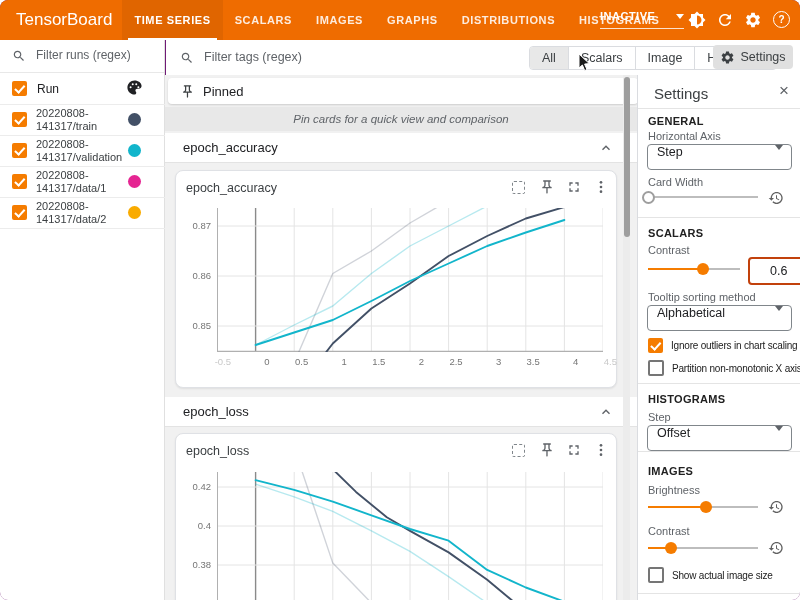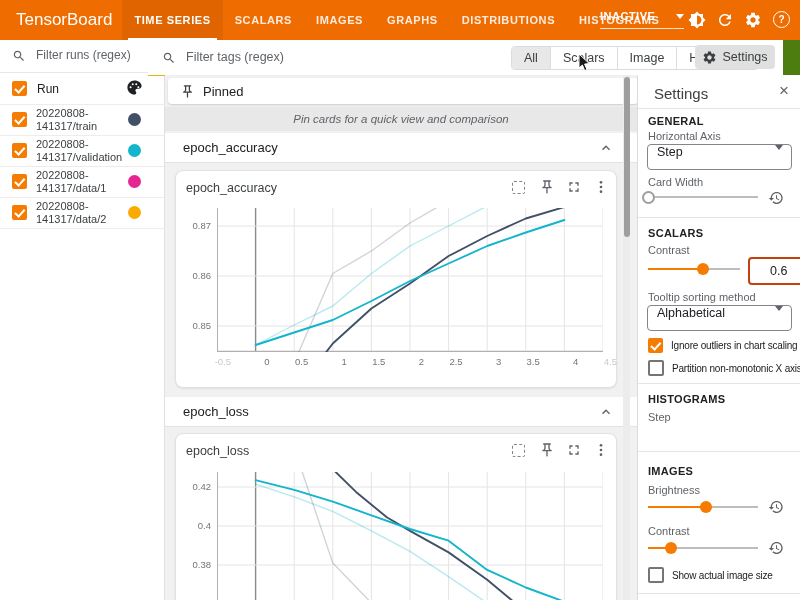--- a/index.html
+++ b/index.html
@@ -1,16 +1,16 @@
 <!DOCTYPE html>
 <html><head>
 <meta charset="utf-8">
 <style>
   html,body{margin:0;padding:0;background:#fff;}
-  .app{position:relative;width:800px;height:600px;overflow:hidden;font-family:"Liberation Sans",sans-serif;background:#4d7c0f;color:#202124;}
+  .app{position:relative;width:800px;height:600px;overflow:hidden;font-family:"Liberation Sans",sans-serif;background:#701a75;color:#202124;border-radius:8px;}
   .abs{position:absolute;}
   
   .topbar{position:absolute;left:0;top:0;width:800px;height:40px;background:#ef6c00;display:flex;align-items:center;}
   .logo{color:#fff;font-size:17px;font-weight:500;margin-left:16px;white-space:nowrap;}
   .tabs{display:flex;height:40px;margin-left:10px;}
   .tab{color:rgba(255,255,255,.87);font-size:11px;font-weight:700;letter-spacing:.6px;padding:0 12px;display:flex;align-items:center;height:40px;position:relative;white-space:nowrap;cursor:pointer;}
   .tab.active{color:#fff;background:rgba(0,0,0,.06);}
   .tab.active:after{content:"";position:absolute;left:6px;right:6px;bottom:0;height:2px;background:#fff;}
   .status{position:absolute;left:600px;top:10px;width:84px;color:#fff;font-size:11px;font-weight:700;letter-spacing:.5px;border-bottom:1px solid rgba(255,255,255,.8);padding-bottom:6px;display:flex;justify-content:space-between;align-items:center;cursor:pointer;}
   .caret{width:0;height:0;border-left:4px solid transparent;border-right:4px solid transparent;border-top:5px solid #fff;}
@@ -23,21 +23,21 @@
   .flt-input{position:absolute;border:0;outline:none;background:transparent;font-family:"Liberation Sans",sans-serif;font-size:12px;color:#3c4043;}
   .flt-input::placeholder{color:#5f6368;}
   .run-row{position:absolute;left:0;width:169px;border-bottom:1px solid #ececec;}
   .cb{width:15px;height:15px;border-radius:2px;background:#f57c00;position:relative;display:inline-block;}
   .cb:after{content:"";position:absolute;left:4.6px;top:1.6px;width:3.6px;height:7.6px;border:solid #fff;border-width:0 2px 2px 0;transform:rotate(42deg);}
   .cb.un{background:#fff;border:2px solid #757575;width:12px;height:12px;}
   .cb.un:after{display:none;}
   .run-name{position:absolute;left:36px;font-size:11px;line-height:13px;color:#3c4043;}
   .run-dot{position:absolute;left:128px;width:13px;height:13px;border-radius:50%;}
   
-  .toolbar{position:absolute;left:148px;top:40px;width:635px;height:35px;background:#fff;border-bottom:1px solid #eab308;}
+  .toolbar{position:absolute;left:166px;top:40px;width:635px;height:35px;background:#fff;border-bottom:1px solid #eab308;}
   .seg{position:absolute;left:363px;top:6px;height:22px;display:flex;border:1px solid #dadce0;border-radius:4px;overflow:hidden;background:#fff;}
   .seg-btn{font-size:12.5px;color:#3c4043;padding:0 12px;display:flex;align-items:center;border-left:1px solid #dadce0;cursor:pointer;white-space:nowrap;background:#fff;}
   .seg-btn:first-child{border-left:0;}
   .seg-btn.sel{background:#e8e8e8;}
   .settings-btn{position:absolute;left:547px;top:5px;width:80px;height:24px;background:#e0e0e0;border-radius:4px;display:flex;align-items:center;justify-content:center;gap:5px;font-size:12.5px;font-weight:500;color:#3c4043;cursor:pointer;}
   
   .content{position:absolute;left:165px;top:75px;width:524px;height:525px;background:#f1f1f1;overflow:hidden;}
   .pinned-bar{position:absolute;left:3px;top:3px;width:458px;height:26px;background:#fff;border-radius:4px;box-shadow:0 1px 2px rgba(0,0,0,.15);display:flex;align-items:center;gap:8px;padding-left:12px;}
   .pinned-lbl{font-size:13px;font-weight:500;color:#202124;}
   .hint-band{position:absolute;left:0;top:32px;width:472px;height:24px;background:#e8e8e8;display:flex;align-items:center;justify-content:center;font-size:11.5px;font-style:italic;color:#5f6368;}
@@ -322,20 +322,24 @@
     </div>
     <div class="chk-row" style="top:285px">
       <span class="cb un"></span>
       <span class="chk-label">Partition non-monotonic X axis</span>
 
     </div>
     <div class="pdiv" style="top:308px"></div>
 
     <div class="phead" style="top:318px">HISTOGRAMS</div>
     <div class="plabel" style="top:336px">Step</div>
+    <div class="select" style="top:350px">
+      <span class="select-value">Offset</span>
+      <span class="caret dark"></span>
+    </div>
     <div class="pdiv" style="top:376px"></div>
 
     <div class="phead" style="top:390px">IMAGES</div>
     <div class="plabel" style="top:409px">Brightness</div>
     <div class="slider" style="top:426px;width:110px">
       <div class="track"></div>
         <div class="fill" style="width: 53%;"></div>
         <div class="thumb" style="left: calc(53% - 6px);"></div>
     </div>
     <svg class="reset-ic" style="left:130px;top:424px" viewBox="0 0 24 24">

